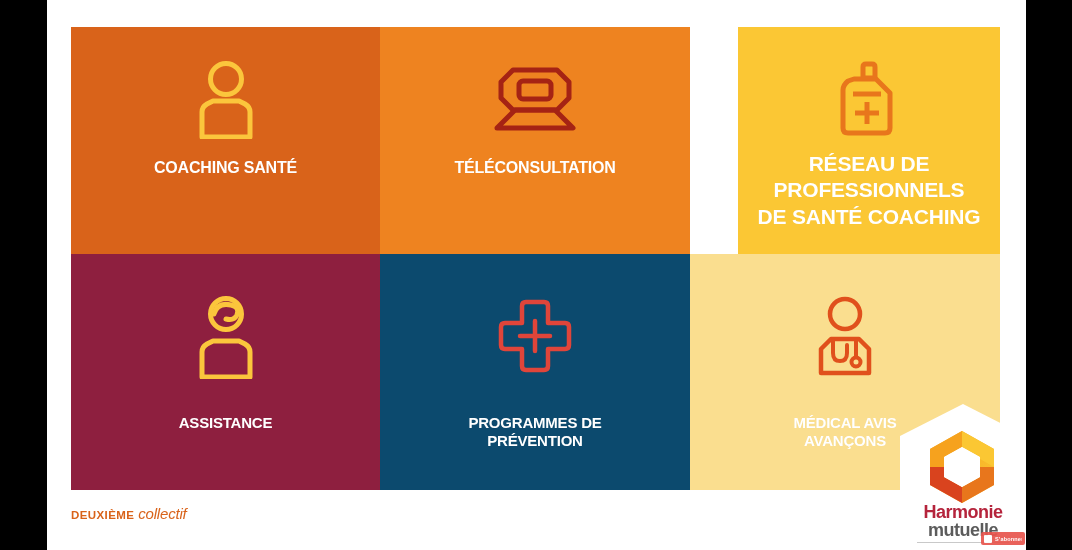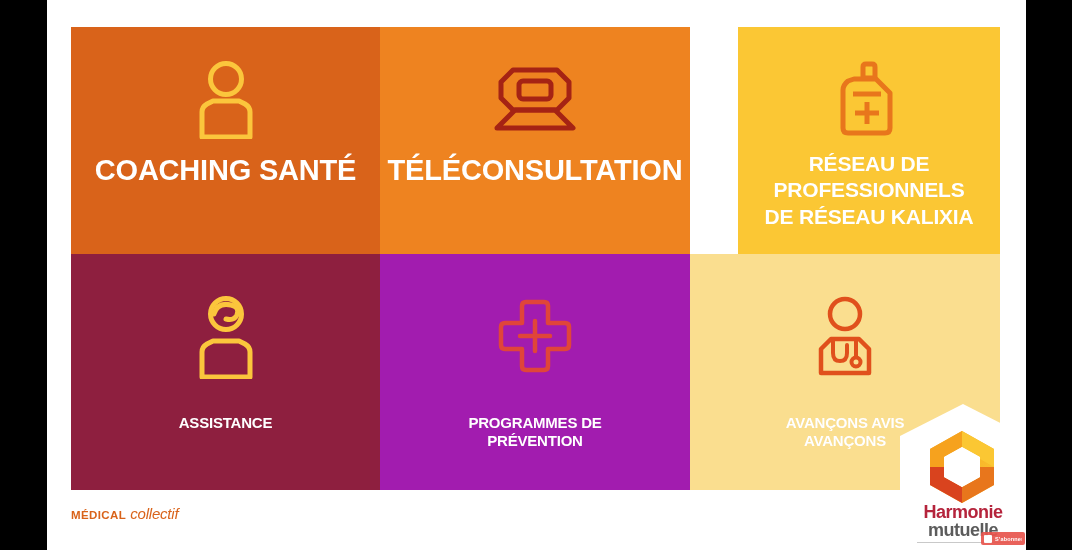--- a/index.html
+++ b/index.html
@@ -59,21 +59,21 @@
     font-weight: bold;
     text-align: center;
     line-height: 1.14;
     letter-spacing: -0.2px;
     padding: 0 10px;
     text-shadow: 0 0 1px rgba(0,0,0,0.04);
   }
 
   
   .r1 .icon-wrap { height: 118px; padding-top: 26px; box-sizing: border-box; }
-  .r1 .tile-label { font-size: 29px; margin-top: 9px; }
+  .r1 .tile-label { font-size: 16px; margin-top: 14px; }
   .tile-3 .tile-label { font-size: 21px; margin-top: 6px; line-height: 1.25; }
 
   
   .r2 .icon-wrap { height: 128px; padding-top: 36px; box-sizing: border-box; }
   .r2 .tile-label { font-size: 15px; margin-top: 32px; }
   .tile-5 .tile-label { line-height: 1.2; }
   .tile-6 .tile-label { line-height: 1.2; }
 
   
   #signature {
@@ -223,36 +223,36 @@
             <path d="M34 6 L40 6 Q43 6 43 9 L43 20 L31 20 L31 9 Q31 6 34 6 Z" fill="none" stroke="#E8761C" stroke-width="5" stroke-linejoin="round"></path>
             <path d="M22 21 L44 21 L58 35 L58 70 Q58 75 53 75 L16 75 Q11 75 11 70 L11 32 Q11 27 16 23 Z" fill="none" stroke="#E8761C" stroke-width="5" stroke-linejoin="round"></path>
             <line x1="21" y1="36" x2="49" y2="36" stroke="#E8761C" stroke-width="5" stroke-linecap="butt"></line>
             <line x1="35" y1="44" x2="35" y2="66" stroke="#E8761C" stroke-width="5"></line>
             <line x1="23" y1="55" x2="47" y2="55" stroke="#E8761C" stroke-width="5"></line>
           </svg>
         </div>
         <div class="tile-label">
           <div>RÉSEAU DE</div>
           <div>PROFESSIONNELS</div>
-          <div>DE RÉSEAU KALIXIA</div>
+          <div>DE SANTÉ COACHING</div>
         </div>
       </div>
 
       <div class="tile r2 tile-4" style="background:#8E1F3F;">
         <div class="icon-wrap">
           <svg width="66" height="86" viewBox="0 0 66 86">
             <circle cx="33" cy="21" r="15.5" fill="none" stroke="#FBC63C" stroke-width="5"></circle>
             <path d="M21 21 Q24 9 38 12 Q47 14 44 22 Q41 28 33 26" fill="none" stroke="#FBC63C" stroke-width="5" stroke-linecap="round" stroke-linejoin="round"></path>
             <path d="M9 84 L9 59 Q9 54 14 51 L20 48 L46 48 L52 51 Q57 54 57 59 L57 84 Z" fill="none" stroke="#FBC63C" stroke-width="5" stroke-linejoin="round"></path>
           </svg>
         </div>
         <div class="tile-label">ASSISTANCE</div>
       </div>
 
-      <div class="tile r2 tile-5" style="background:#a21caf;">
+      <div class="tile r2 tile-5" style="background:#0c4a6e;">
         <div class="icon-wrap">
           <svg width="78" height="78" viewBox="0 0 78 78">
             <path d="M30 5 L48 5 Q52 5 52 9 L52 26 L69 26 Q73 26 73 30 L73 48 Q73 52 69 52 L52 52 L52 69 Q52 73 48 73 L30 73 Q26 73 26 69 L26 52 L9 52 Q5 52 5 48 L5 30 Q5 26 9 26 L26 26 L26 9 Q26 5 30 5 Z" fill="none" stroke="#E0453A" stroke-width="4.5" stroke-linejoin="round"></path>
             <line x1="39" y1="24" x2="39" y2="54" stroke="#E0453A" stroke-width="4.5" stroke-linecap="round"></line>
             <line x1="24" y1="39" x2="54" y2="39" stroke="#E0453A" stroke-width="4.5" stroke-linecap="round"></line>
           </svg>
         </div>
         <div class="tile-label">
           <div>PROGRAMMES DE</div>
           <div>PRÉVENTION</div>
@@ -263,29 +263,29 @@
         <div class="icon-wrap">
           <svg width="66" height="82" viewBox="0 0 66 82">
             <circle cx="33" cy="19" r="15" fill="none" stroke="#E0501C" stroke-width="4.5"></circle>
             <path d="M9 78 L9 54 L19 44 L47 44 L57 54 L57 78 Z" fill="none" stroke="#E0501C" stroke-width="4.5" stroke-linejoin="round"></path>
             <path d="M21 45 L21 58 Q21 66 28 66 Q35 66 35 58 L35 50" fill="none" stroke="#E0501C" stroke-width="4" stroke-linecap="round"></path>
             <path d="M44 45 L44 62" fill="none" stroke="#E0501C" stroke-width="4" stroke-linecap="round"></path>
             <circle cx="44" cy="67" r="4.5" fill="none" stroke="#E0501C" stroke-width="4"></circle>
           </svg>
         </div>
         <div class="tile-label">
-          <div>AVANÇONS AVIS</div>
+          <div>MÉDICAL AVIS</div>
           <div>AVANÇONS</div>
         </div>
       </div>
 
     </div>
 
     <div id="signature">
-      <span class="sig-bold">MÉDICAL</span>
+      <span class="sig-bold">DEUXIÈME</span>
       <span class="sig-script">collectif</span>
     </div>
 
     <div id="logo-block">
       <div id="logo-shield"></div>
       <svg id="logo-hex" viewBox="0 0 68 74">
         <defs>
           <linearGradient id="hg1" x1="0" y1="0" x2="1" y2="1">
             <stop offset="0%" stop-color="#F6A21E"></stop>
             <stop offset="100%" stop-color="#FBC733"></stop>

